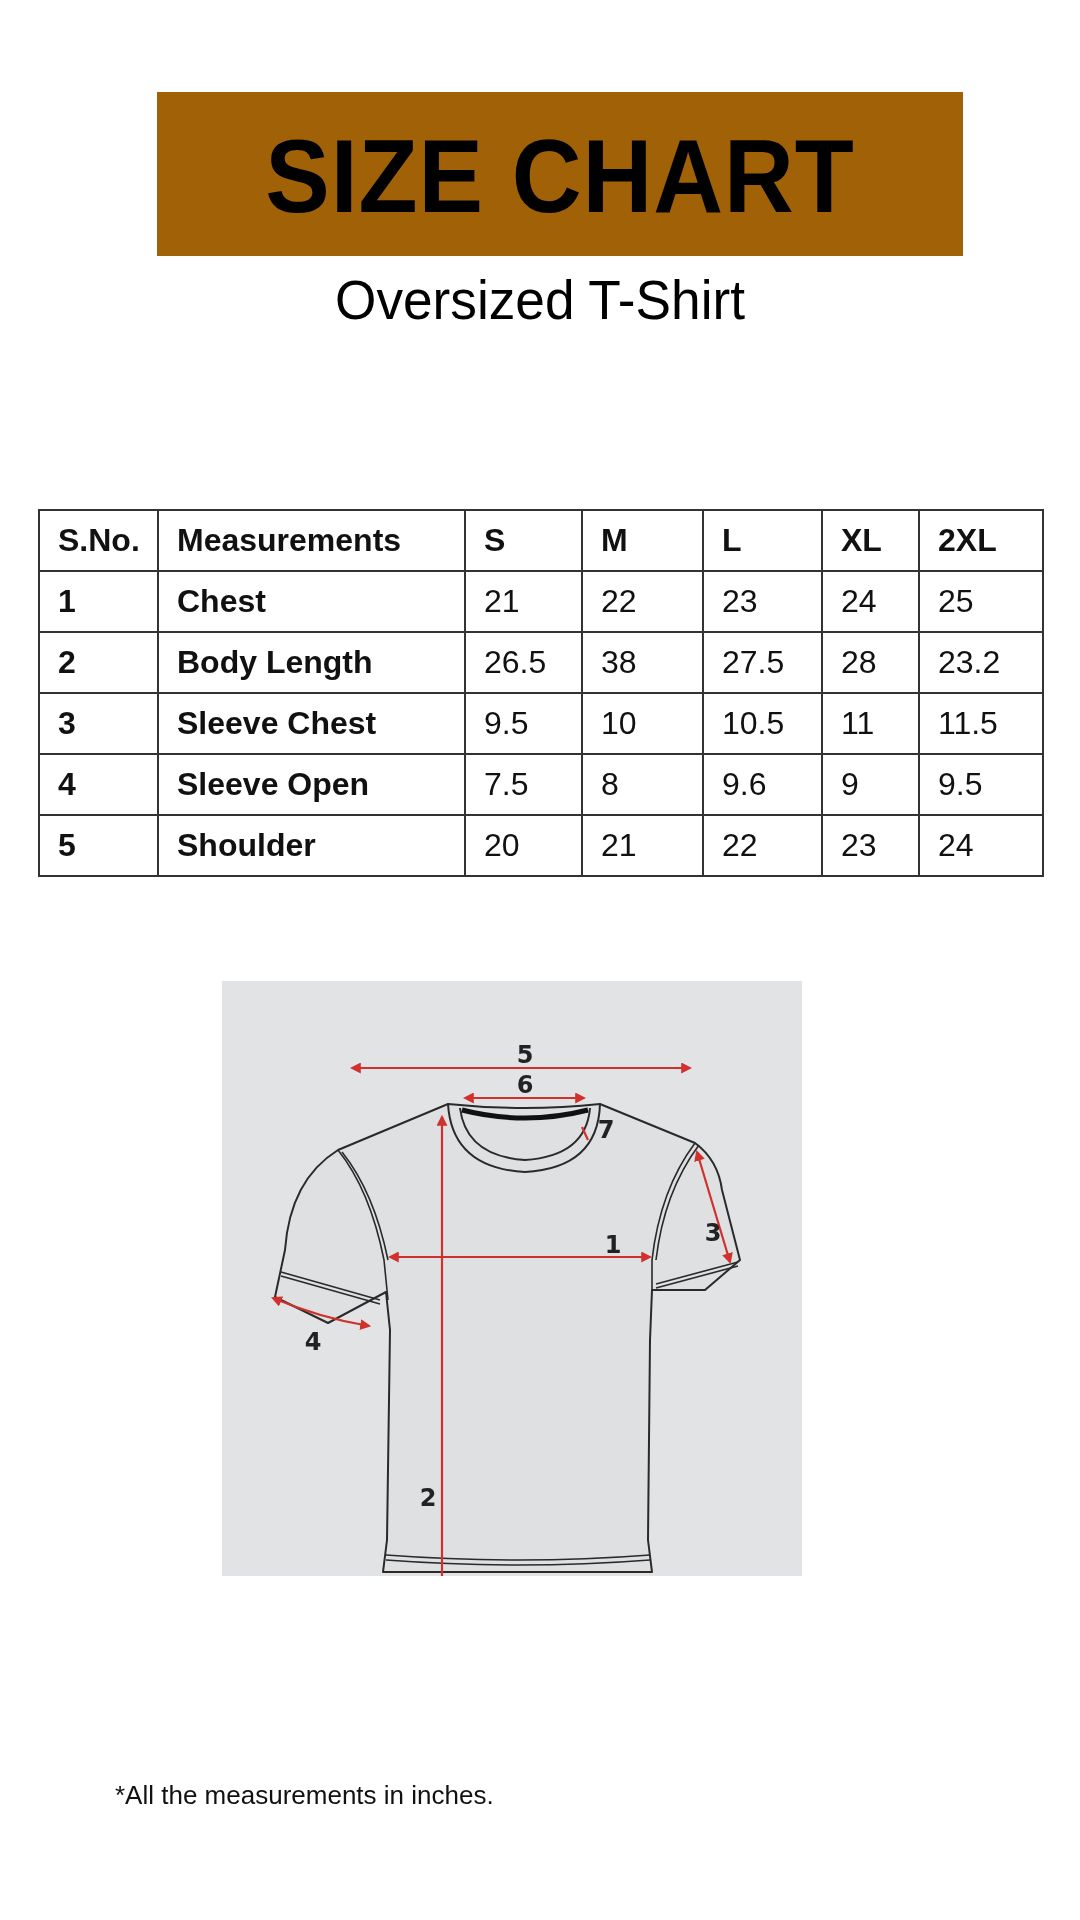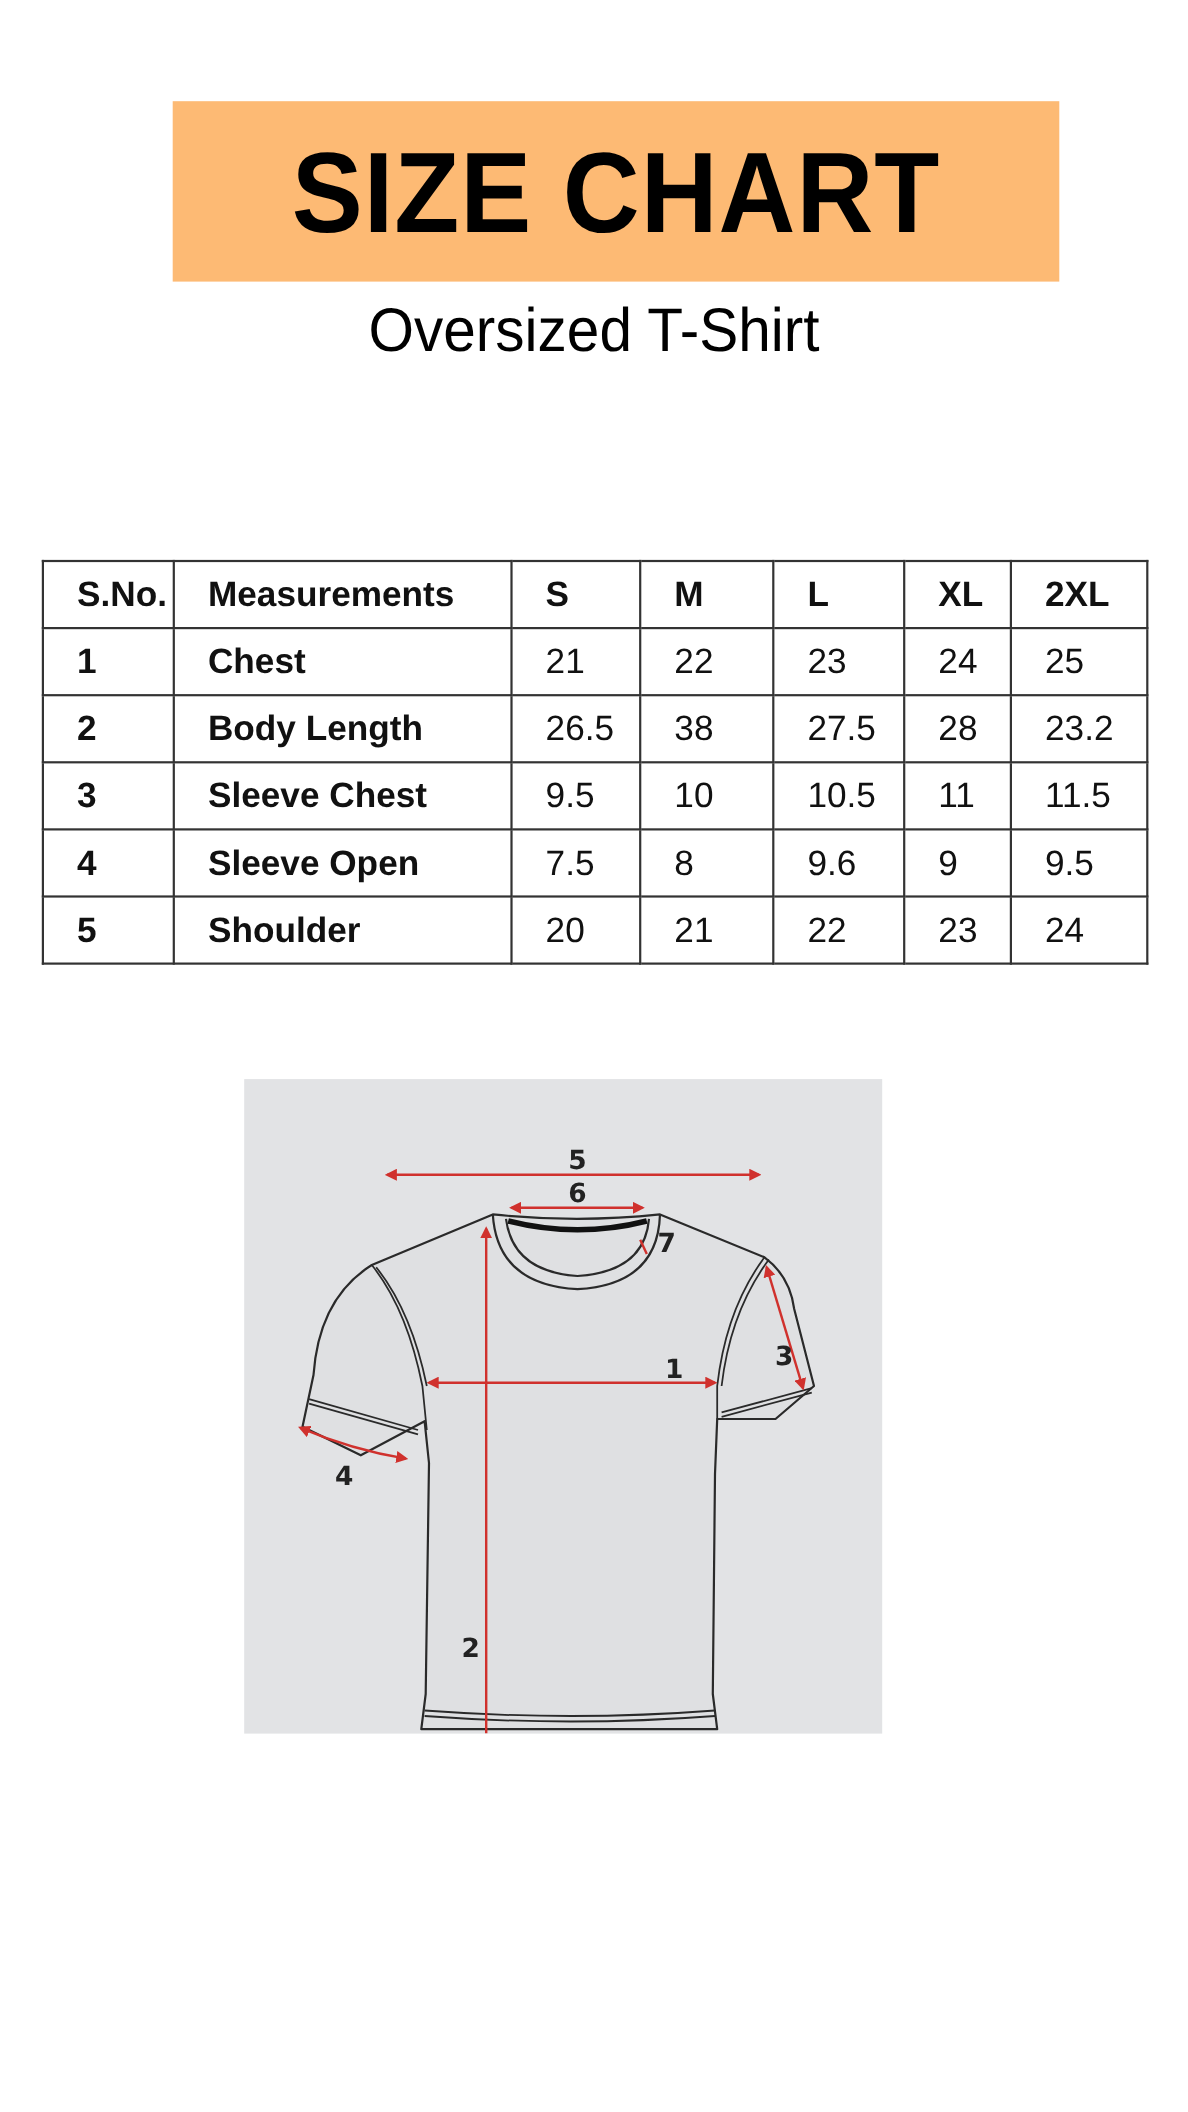--- a/index.html
+++ b/index.html
@@ -2,39 +2,39 @@
 <html><head>
 <meta charset="utf-8">
 <style>
   html, body { margin: 0; padding: 0; }
   body {
     width: 1080px; height: 1920px; position: relative; overflow: hidden;
     background: #ffffff; font-family: "Liberation Sans", sans-serif; color: #000;
   }
   .banner {
     position: absolute; left: 157px; top: 92px; width: 806px; height: 164px;
-    background: #fdba74; display: flex; align-items: center; justify-content: center;
+    background: #a16207; display: flex; align-items: center; justify-content: center;
   }
   .banner-title {
     font-family: "Liberation Sans", sans-serif; font-weight: 700;
     font-size: 104px; letter-spacing: 1px; line-height: 1;
     transform: scaleX(0.93); transform-origin: center; margin-top: 4px;
   }
   .subtitle {
     position: absolute; left: 0; width: 1080px; top: 272px; text-align: center;
     font-family: "Liberation Sans", sans-serif; font-size: 56px; line-height: 1;
     transform: scaleX(0.95);
   }
   table.size-table {
     position: absolute; left: 38px; top: 509px; width: 1004px; height: 356px;
     border-collapse: collapse; table-layout: fixed;
     font-family: "Liberation Sans", sans-serif; font-size: 32px;
   }
   table.size-table th, table.size-table td {
-    border: 2.5px solid #333; text-align: left; padding: 0 0 0 30px;
+    border: 2.5px solid #333; text-align: left; padding: 0 0 0 18px;
     height: 59px; vertical-align: middle; font-weight: 400; color: #111;
   }
   table.size-table th { font-weight: 700; }
   table.size-table td.measure { font-weight: 700; }
   table.size-table td.sno { font-weight: 700; }
   .diagram {
     position: absolute; left: 222px; top: 981px; width: 580px; height: 595px;
     background: #e2e3e5;
   }
   .diagram svg { position: absolute; left: 0; top: 0; }
@@ -172,13 +172,14 @@
       <text x="606" y="1138">7</text>
       <text x="613" y="1253">1</text>
       <text x="713" y="1241">3</text>
       <text x="313" y="1350">4</text>
       <text x="428" y="1506">2</text>
     </g>
   </svg>
 </div>
 
 <div class="footer">
+  <div>*All the measurements in inches.</div>
 </div>
 
 </body></html>

